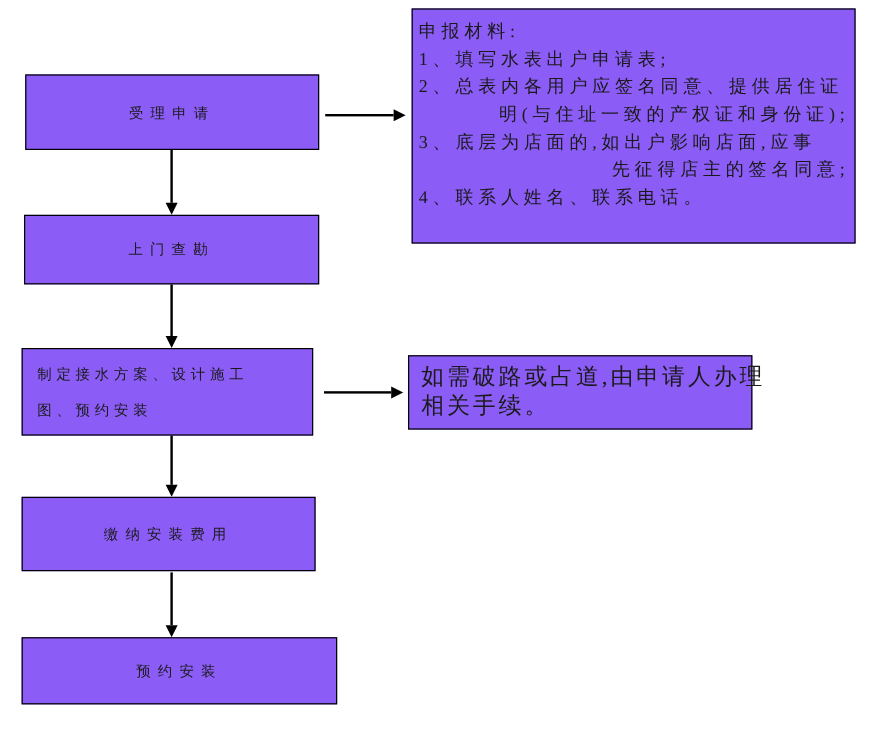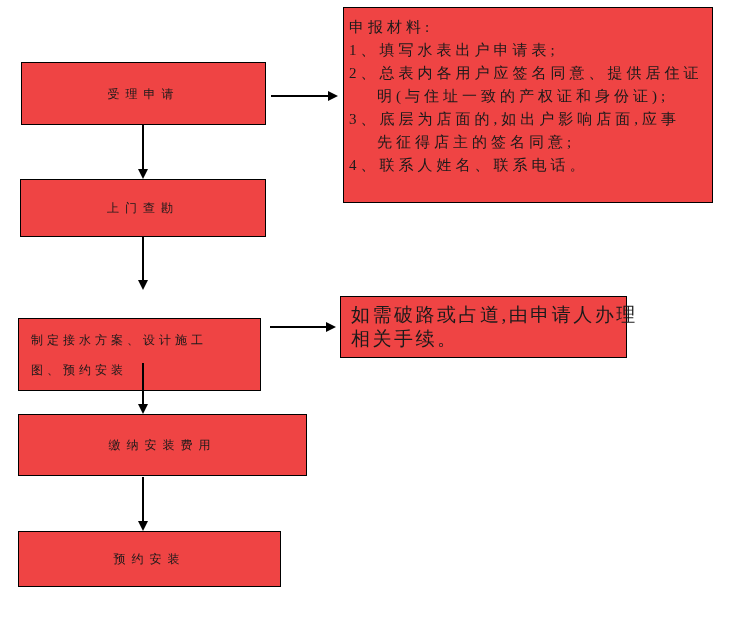--- a/index.html
+++ b/index.html
@@ -9,21 +9,21 @@
     height: 624px;
     background: #ffffff;
     font-family: "Liberation Serif", "DejaVu Serif", serif;
     color: #1a1a1a;
     overflow: hidden;
   }
   .box {
     position: absolute;
     box-sizing: border-box;
     border: 1.5px solid #000000;
-    background: #ef4444;
+    background: #8b5cf6;
   }
   .line { white-space: nowrap; }
 
   
   .step {
     display: flex;
     flex-direction: column;
     justify-content: center;
     align-items: center;
     font-size: 12px;
@@ -31,34 +31,33 @@
     line-height: 24px;
   }
   .s1 { left: 21px;  top: 62px;  width: 245px; height: 63px; }
   .s2 { left: 20px;  top: 179px; width: 246px; height: 58px; text-align: center; }
   .s3 {
     left: 18px;  top: 290px; width: 243px; height: 73px;
     align-items: flex-start;
     padding: 0 6px 0 12px;
     letter-spacing: 4px;
     line-height: 30px;
-    margin-top: 28px;
   }
-  .s4 { left: 18px;  top: 414px; width: 289px; height: 62px; }
+  .s4 { left: 18px;  top: 414px; width: 245px; height: 62px; }
   .s5 { left: 18px;  top: 531px; width: 263px; height: 56px; }
 
   
   .materials {
     left: 343px; top: 7px; width: 370px; height: 196px;
     padding: 8px 4px 4px 5px;
     font-size: 15px;
     letter-spacing: 4px;
     line-height: 23px;
   }
-  .m-item .cont { margin-left: 28px; }
+  .m-item .cont { margin-left: 28px; text-align: right; }
   .road {
     left: 340px; top: 296px; width: 287px; height: 62px;
     padding: 6px 8px 6px 10px;
     font-size: 19px;
     letter-spacing: 2.5px;
     line-height: 24px;
   }
 
   
   .varrow {

